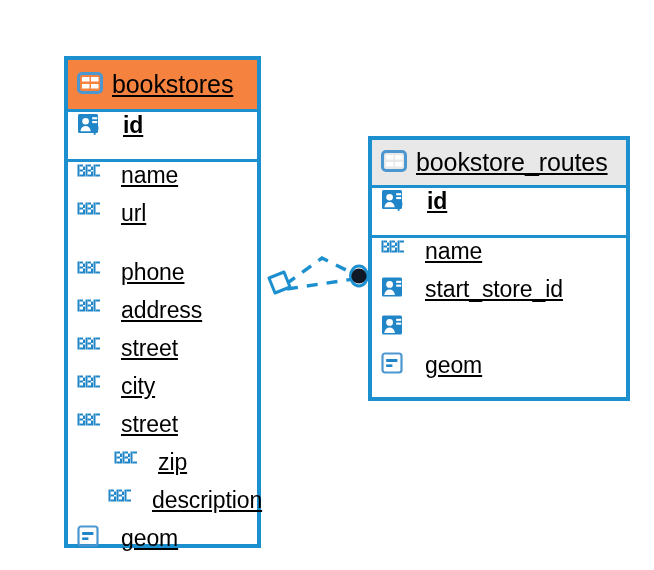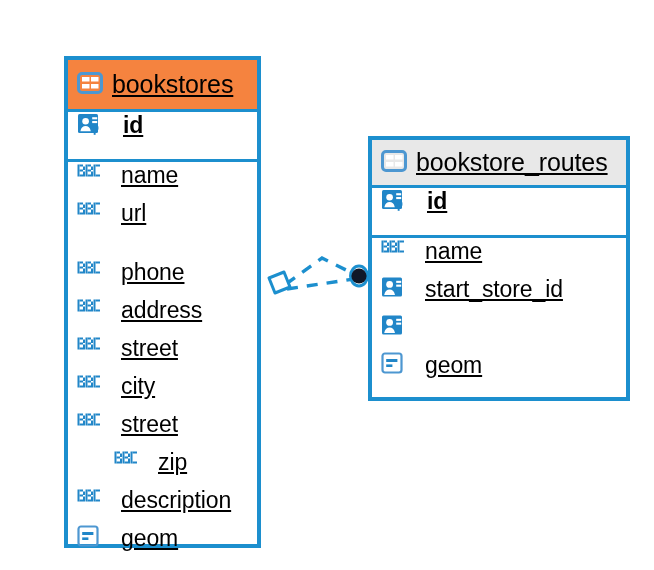--- a/index.html
+++ b/index.html
@@ -314,21 +314,21 @@
                 <rect x="10.5" y="12.5" width="3.5" height="2"></rect>
               <rect x="16.5" y="2.5" width="2" height="12"></rect>
                 <rect x="18.5" y="2.5" width="4.5" height="2"></rect>
               <rect x="18.5" y="12.5" width="4.5" height="2"></rect>
             </g>
           </svg>
         </span>
         <span class="row-label">zip</span>
       </div>
 
-      <div class="row" style="height:38px;">
+      <div class="row" style="height:38px;margin-left:31px;">
         <span class="icon">
           <svg width="24" height="17" viewBox="0 0 24 17">
             <g fill="#2186C8">
               <rect x="0.5" y="2.5" width="2" height="12"></rect>
                 <rect x="2.5" y="2.5" width="3.5" height="2"></rect>
               <rect x="6" y="4.5" width="2" height="3.5"></rect>
                 <rect x="2.5" y="7.5" width="3.5" height="2"></rect>
               <rect x="6" y="9.5" width="2" height="5"></rect>
                 <rect x="2.5" y="12.5" width="3.5" height="2"></rect>
               <rect x="8.5" y="2.5" width="2" height="12"></rect>

